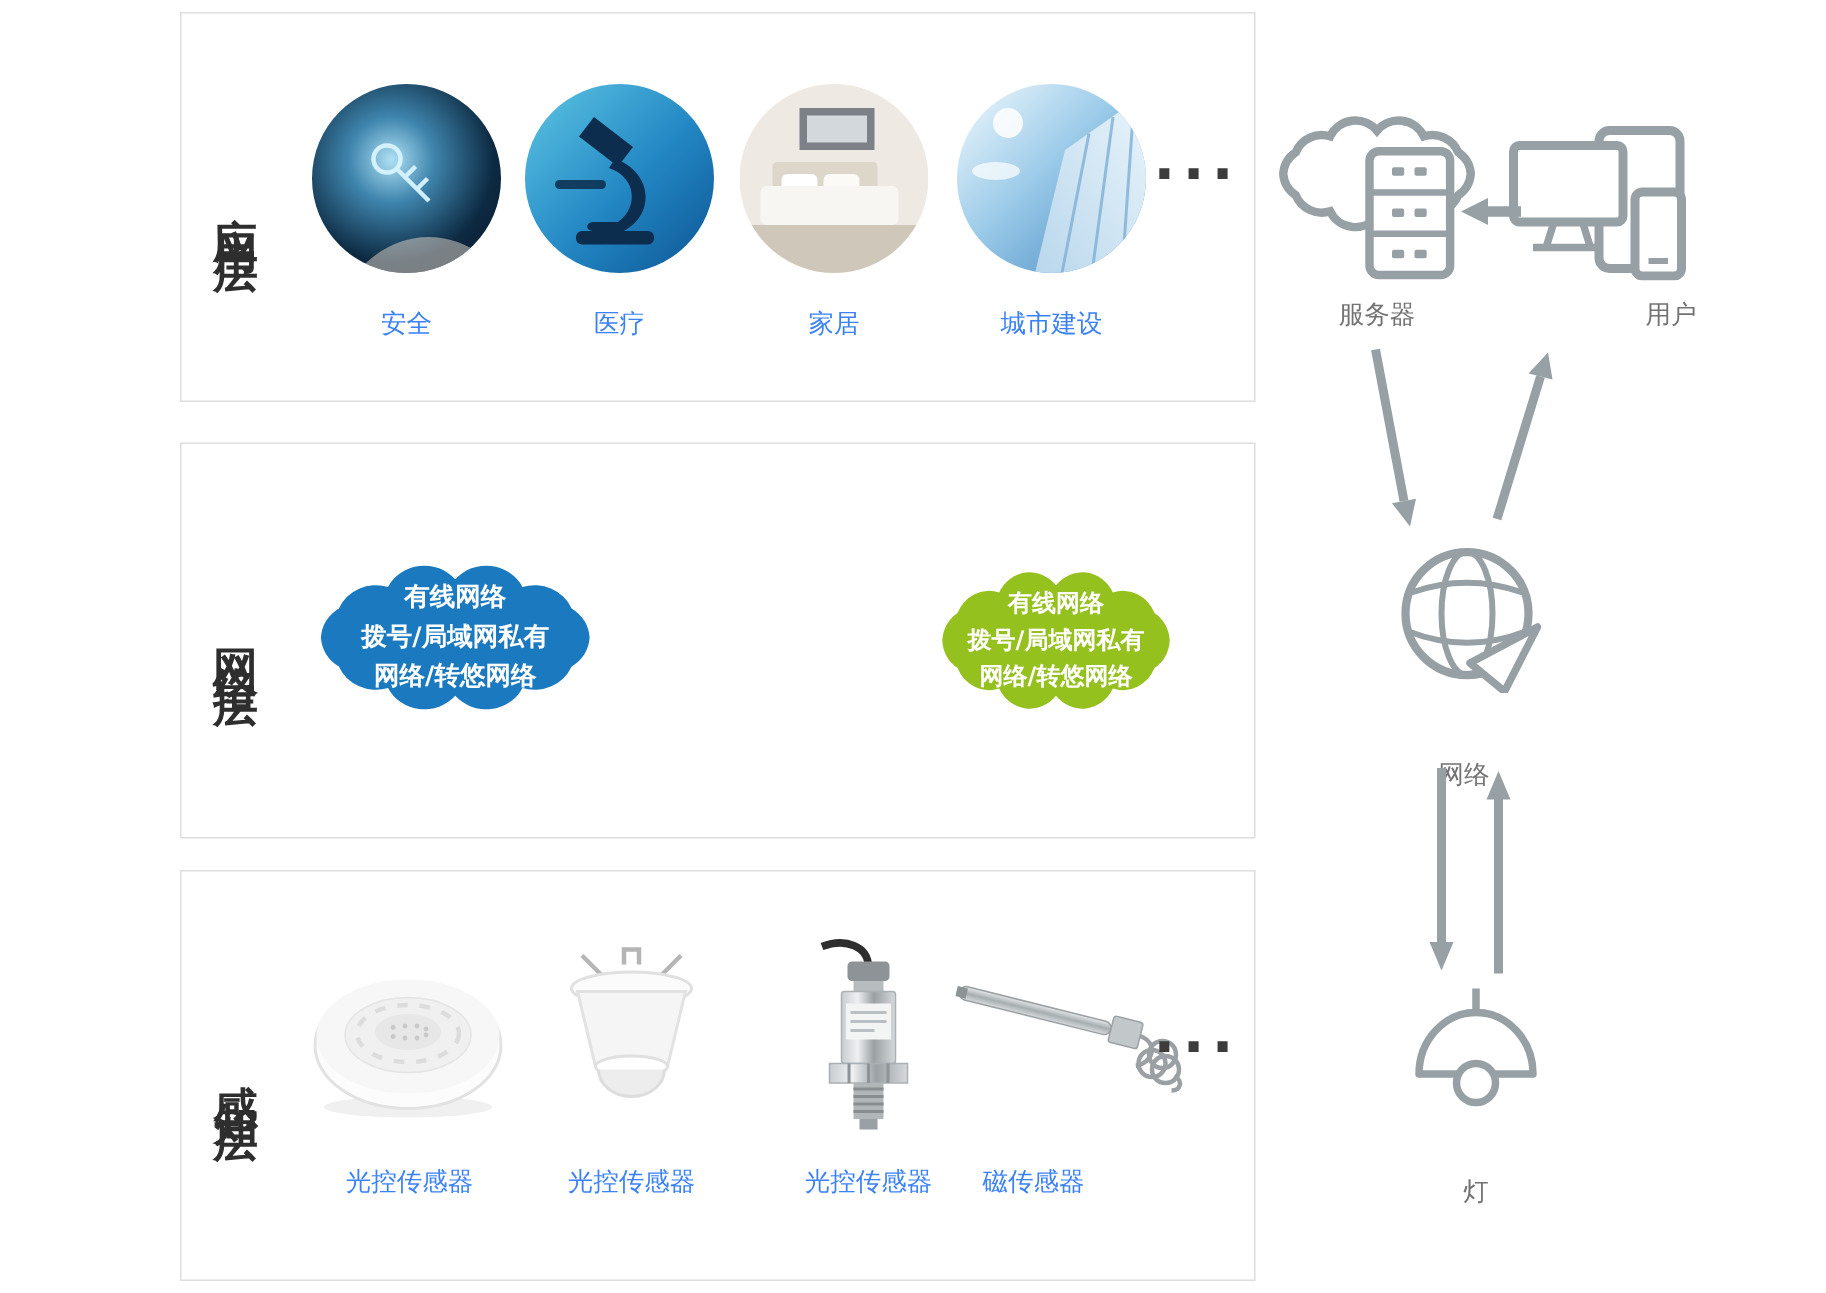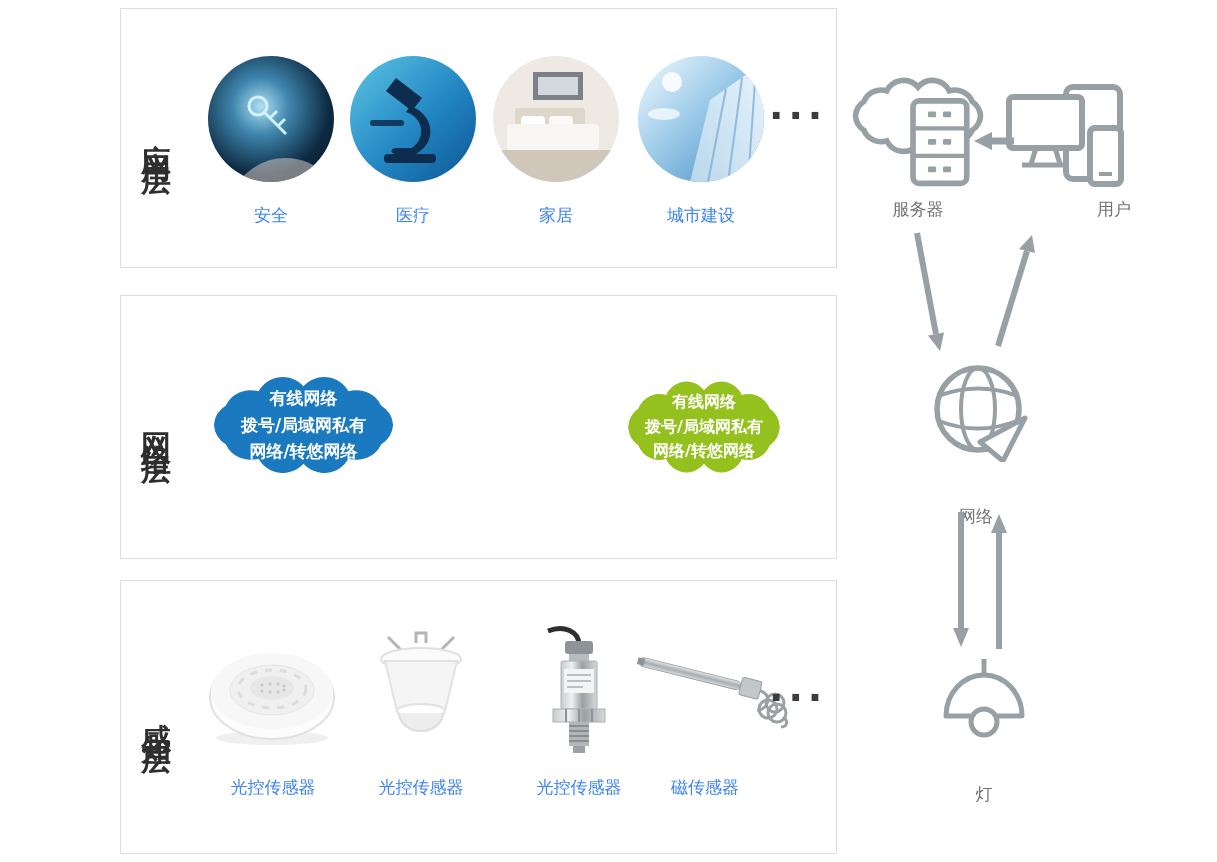--- a/index.html
+++ b/index.html
@@ -238,21 +238,21 @@
             <circle cx="131" cy="68" r="9"></circle>
             <circle cx="140" cy="72" r="9"></circle>
           <path d="M 146 76 C 152 80 150 86 144 86"></path>
         </g>
       </svg>
     </div>
 
     <div class="caption" style="left:152px;">光控传感器</div>
     <div class="caption" style="left:300px;">光控传感器</div>
     <div class="caption" style="left:458px;">光控传感器</div>
-    <div class="caption" style="left:584px;">磁传感器</div>
+    <div class="caption" style="left:568px;">磁传感器</div>
 
     <div class="ellipsis" style="left:648px; top:88px;">...</div>
   </section>
 
   <div class="icon-wrap" style="left:843px; top:72px;">
     <svg viewBox="0 0 240 190" width="150" height="119">
       <path d="M 220 70 A 30 30 0 0 1 206.6 93 A 30 30 0 0 1 170 110 A 30 30 0 0 1 120 116 A 30 30 0 0 1 70 110 A 30 30 0 0 1 33.4 93 A 30 30 0 0 1 20 70 A 30 30 0 0 1 33.4 47 A 30 30 0 0 1 70 30 A 30 30 0 0 1 120 24 A 30 30 0 0 1 170 30 A 30 30 0 0 1 206.6 47 A 30 30 0 0 1 220 70 Z" fill="#ffffff" stroke="#97a0a4" stroke-width="9"></path>
       <g>
         <rect x="112" y="46" width="86" height="132" rx="10" fill="#ffffff" stroke="#97a0a4" stroke-width="9"></rect>
         <path d="M 112 90 L 198 90 M 112 134 L 198 134" stroke="#97a0a4" stroke-width="7"></path>

